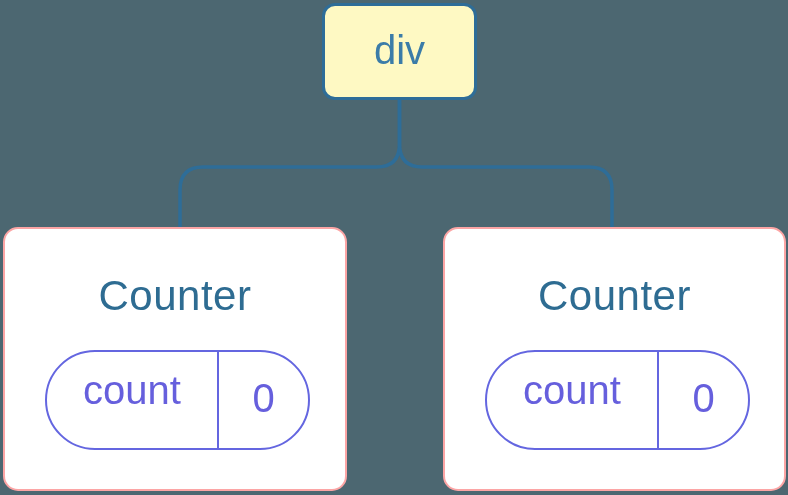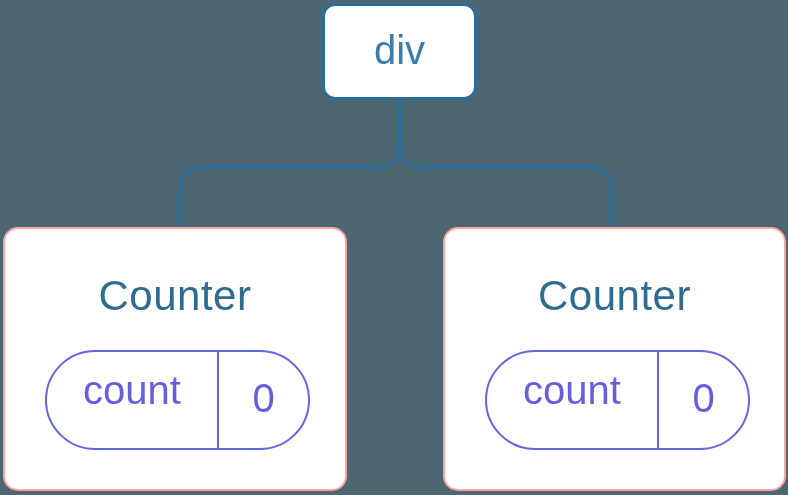--- a/index.html
+++ b/index.html
@@ -23,21 +23,21 @@
     height: 495px;
     pointer-events: none;
   }
   .root-node {
     position: absolute;
     left: 322px;
     top: 3px;
     width: 155px;
     height: 97px;
     box-sizing: border-box;
-    background: #ffffff;
+    background: #fef9c3;
     border: 3px solid #2E6D98;
     border-radius: 13px;
     display: flex;
     align-items: center;
     justify-content: center;
   }
   .root-label {
     color: #3B7CA8;
     font-size: 40px;
     line-height: 1;

